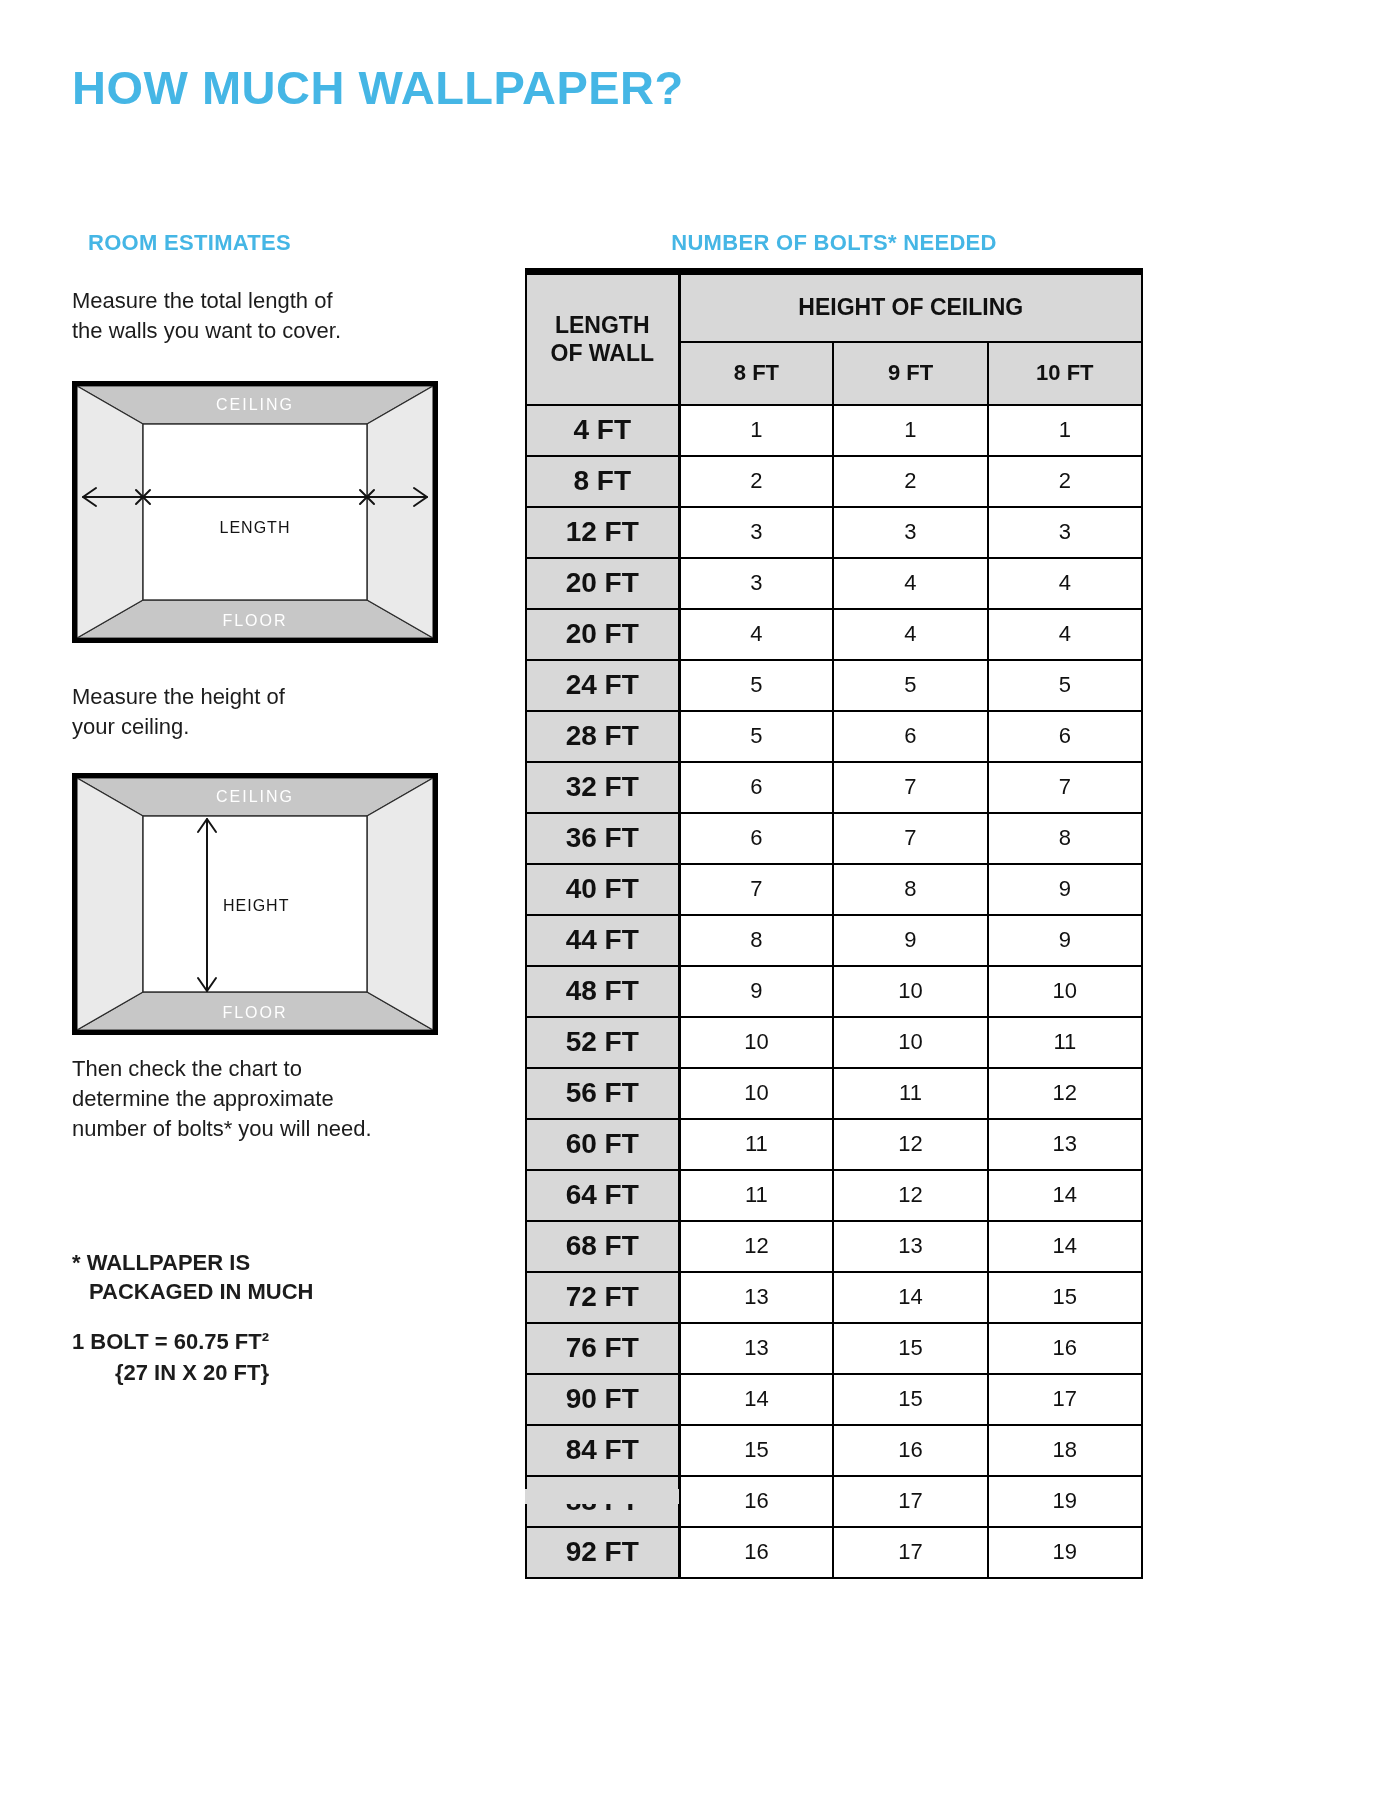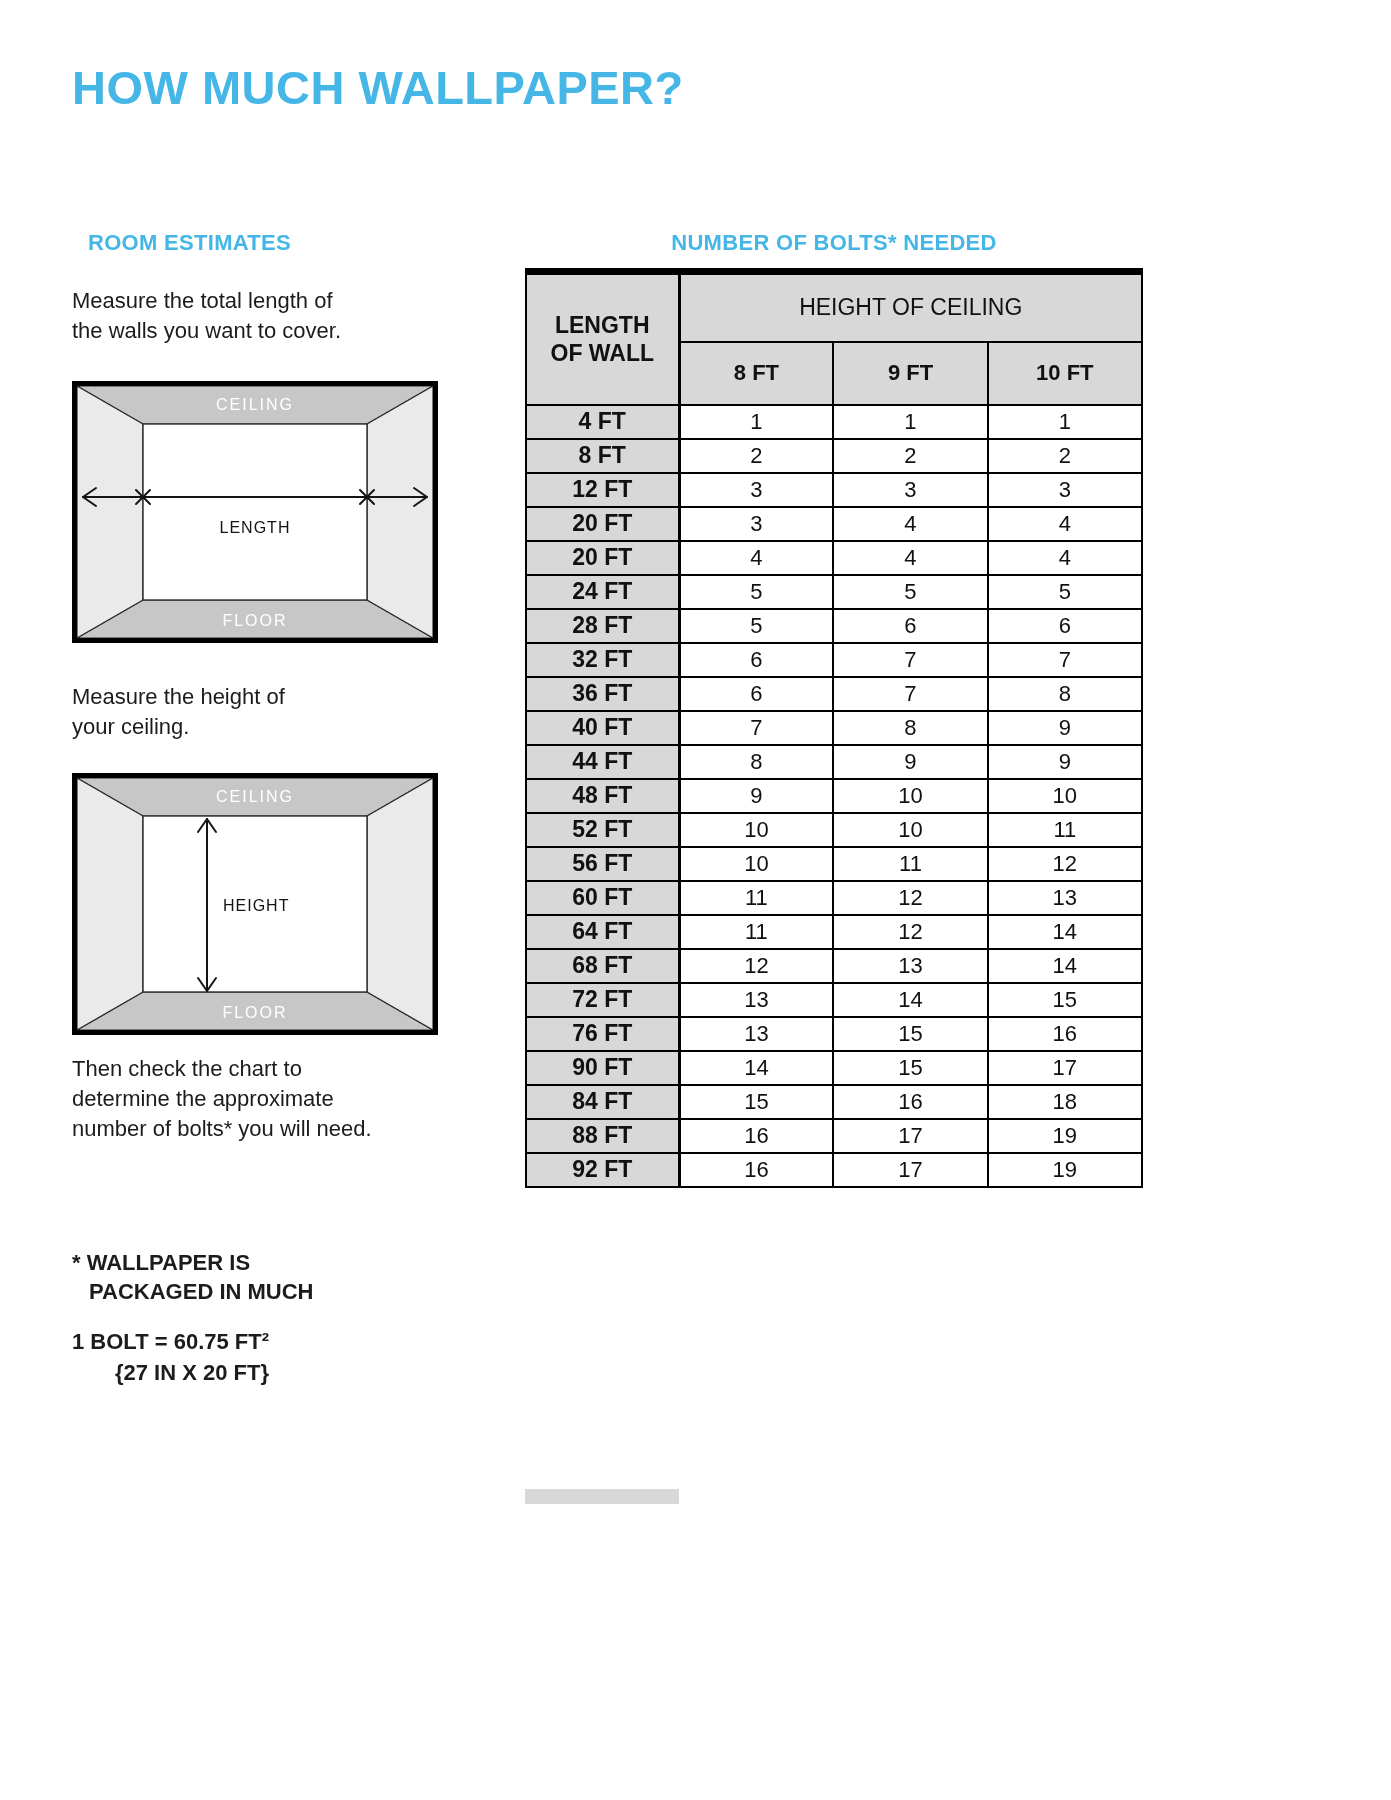--- a/index.html
+++ b/index.html
@@ -91,32 +91,32 @@
   }
   .bolt-table .corner-cell {
     width: 153px;
     background: var(--cell-gray);
     font-weight: bold; font-size: 23px;
     white-space: pre-line; line-height: 28px;
     border-right: 3px solid #000;
   }
   .bolt-table .group-cell {
     background: var(--cell-gray);
-    font-weight: normal; font-size: 23px;
+    font-weight: bold; font-size: 23px;
     height: 70px;
   }
   .bolt-table .subhead {
     background: var(--cell-gray);
     font-weight: bold; font-size: 22px;
     height: 63px; width: 155px;
   }
   .bolt-table .rowlabel {
     background: var(--cell-gray);
-    font-weight: bold; font-size: 23px;
-    height: 34px;
+    font-weight: bold; font-size: 28px;
+    height: 51px;
     border-right: 3px solid #000;
   }
   .bolt-table td { font-size: 22px; }
 
   .table-footer-strip {
     left: 525px; top: 1489px;
     width: 154px; height: 15px;
     background: var(--cell-gray);
   }
 </style>

